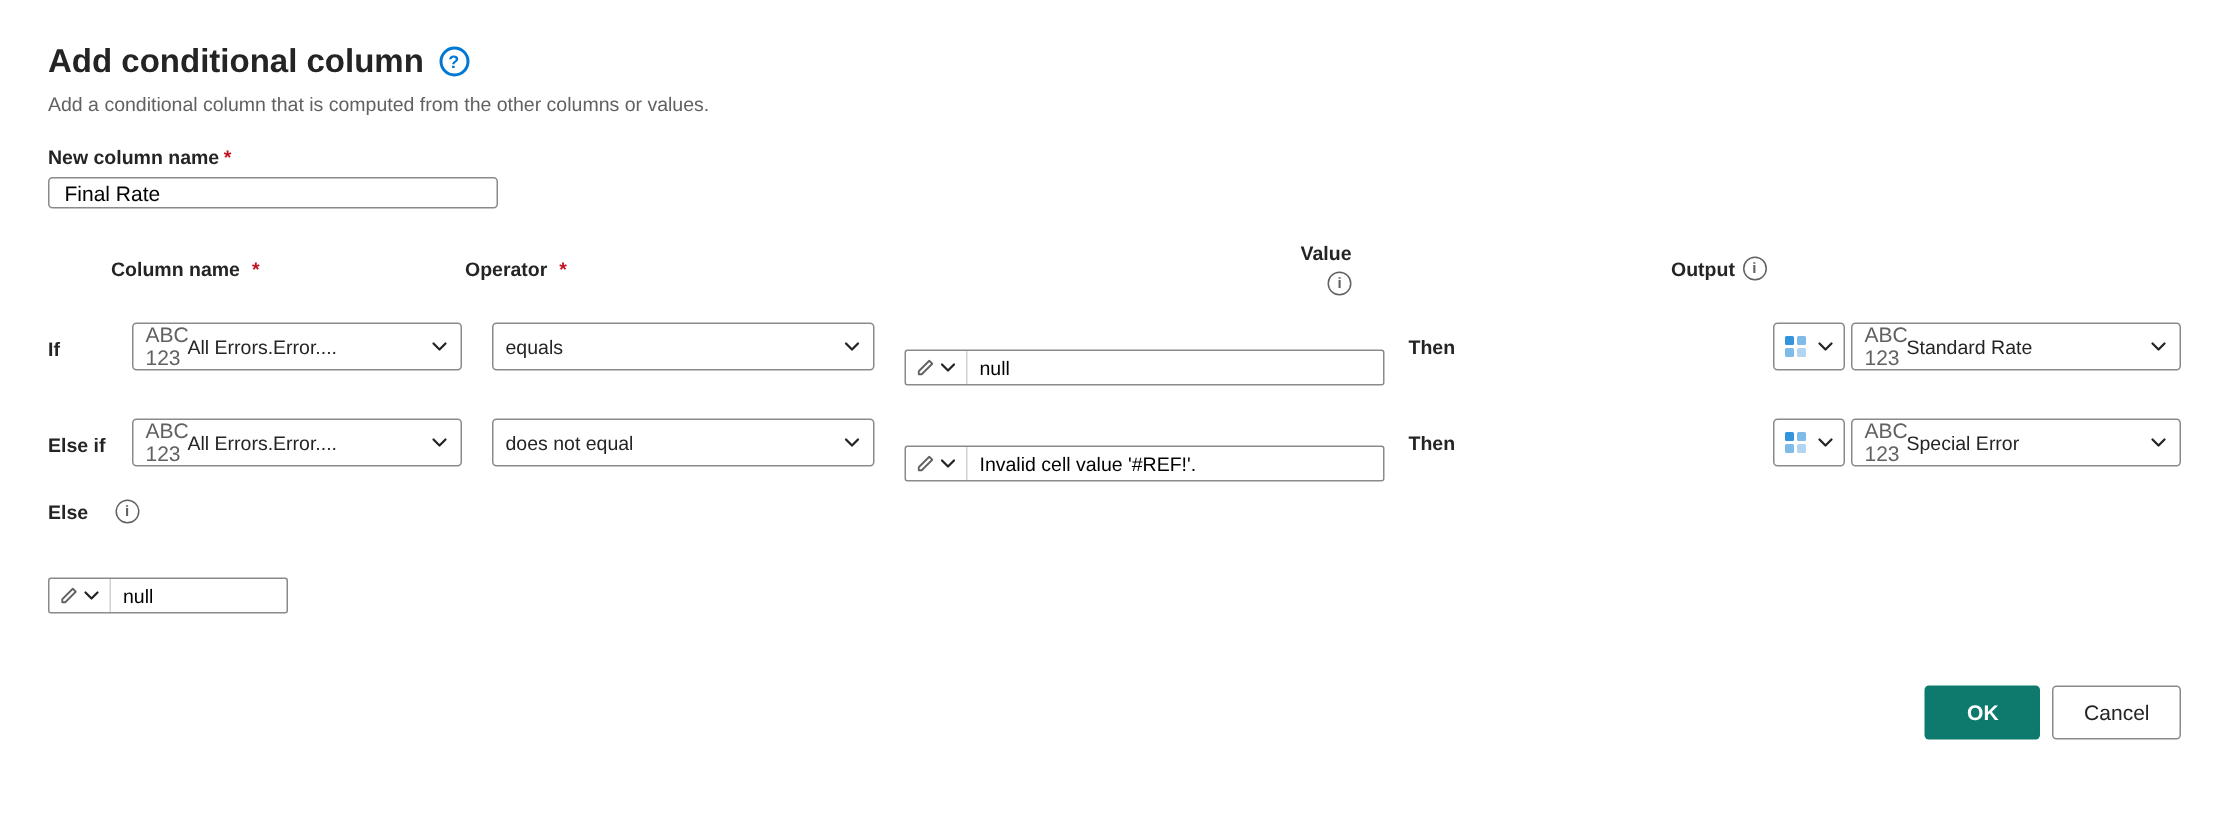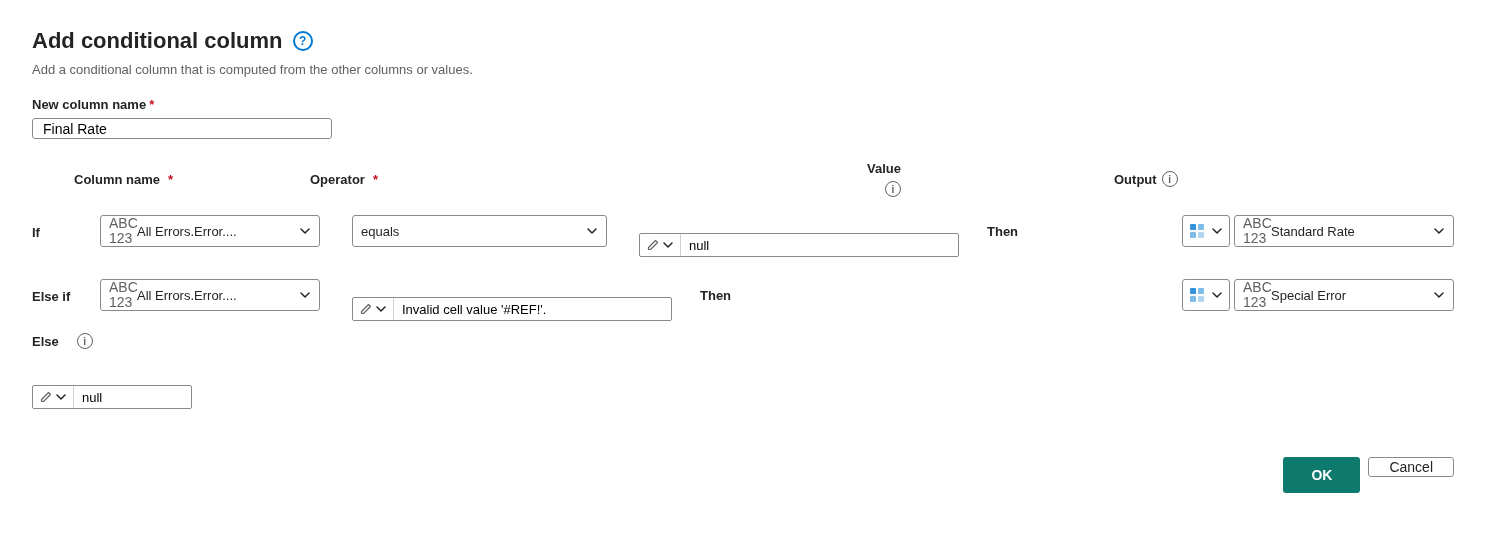--- a/index.html
+++ b/index.html
@@ -107,21 +107,21 @@
       font-weight: 600;
       cursor: pointer;
       flex-shrink: 0;
     }
 
     
     .condition-row {
       display: flex;
       align-items: center;
       margin-bottom: 12px;
-      gap: 16px;
+      gap: 4px;
     }
 
     .row-label {
       font-size: 13px;
       font-weight: 600;
       width: 52px;
       flex-shrink: 0;
       padding-top: 2px;
     }
 
@@ -279,21 +279,21 @@
       background: #0e7a6e;
       color: #ffffff;
       border: none;
       border-radius: 3px;
       font-size: 14px;
       font-weight: 700;
       cursor: pointer;
     }
 
     .cancel-btn {
-      height: 20px;
+      height: 36px;
       padding: 0 20px;
       background: #ffffff;
       color: #242424;
       border: 1px solid #8a8a8a;
       border-radius: 3px;
       font-size: 14px;
       cursor: pointer;
     }
 
     
@@ -441,20 +441,26 @@
       <div class="col-name-abc">
         <span>ABC</span>
         <span>123</span>
       </div>
       <span style="flex:1; overflow:hidden; text-overflow:ellipsis; white-space:nowrap;">All Errors.Error....</span>
       <svg class="chevron-svg" viewBox="0 0 12 12" fill="none">
         <path d="M2 4l4 4 4-4" stroke="#242424" stroke-width="1.5" stroke-linecap="round" stroke-linejoin="round"></path>
       </svg>
     </div>
 
+    <div class="dropdown-select operator-dropdown">
+      <span style="flex:1;">does not equal</span>
+      <svg class="chevron-svg" viewBox="0 0 12 12" fill="none">
+        <path d="M2 4l4 4 4-4" stroke="#242424" stroke-width="1.5" stroke-linecap="round" stroke-linejoin="round"></path>
+      </svg>
+    </div>
 
     <div class="value-field-wrapper">
       <div class="value-icon-btn">
         <svg class="pencil-svg" viewBox="0 0 14 14" fill="none">
           <path d="M9.5 2.5l2 2-7 7H2.5v-2l7-7z" stroke="#616161" stroke-width="1.2" stroke-linecap="round" stroke-linejoin="round"></path>
         </svg>
         <svg class="value-chevron" viewBox="0 0 12 12" fill="none">
           <path d="M2 4l4 4 4-4" stroke="#242424" stroke-width="1.5" stroke-linecap="round" stroke-linejoin="round"></path>
         </svg>
       </div>

